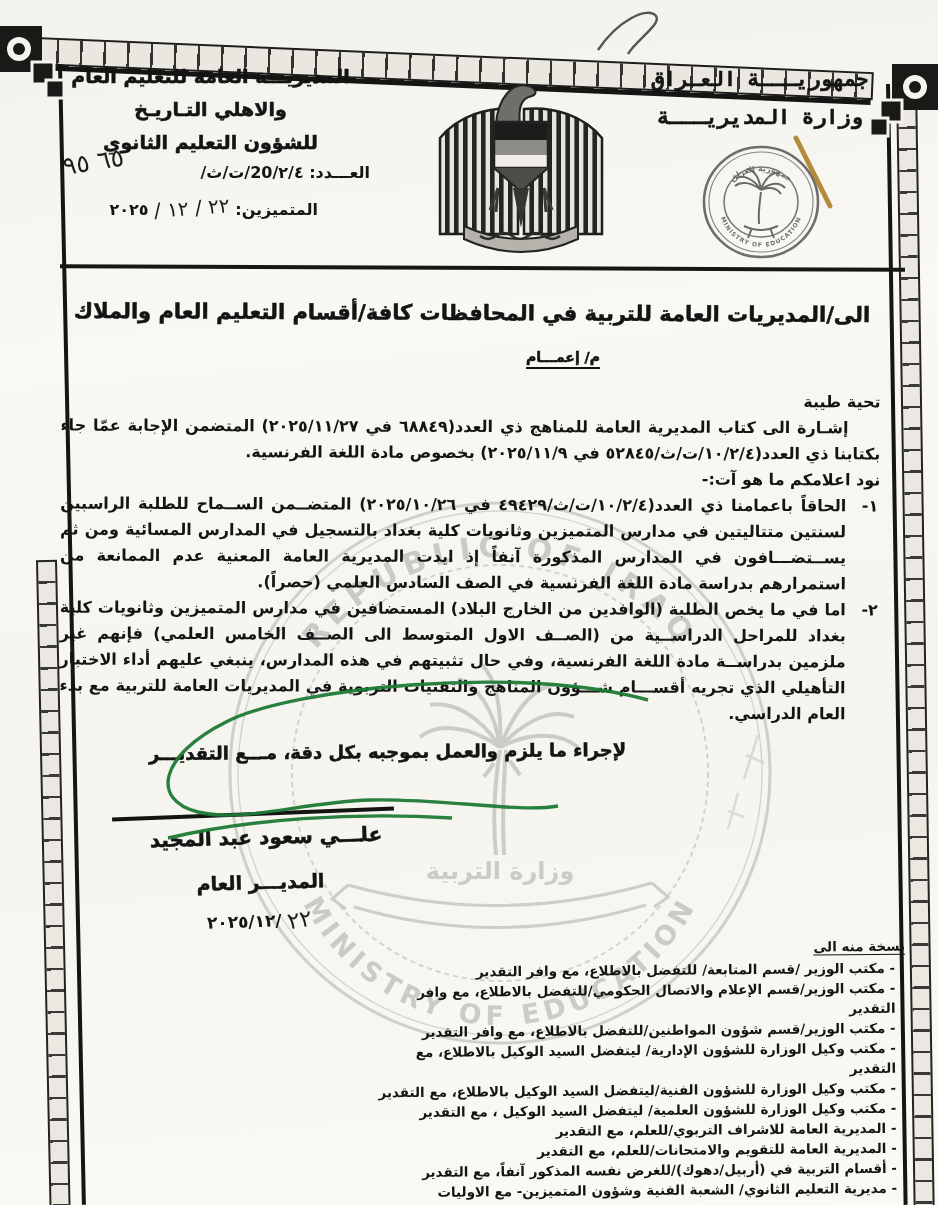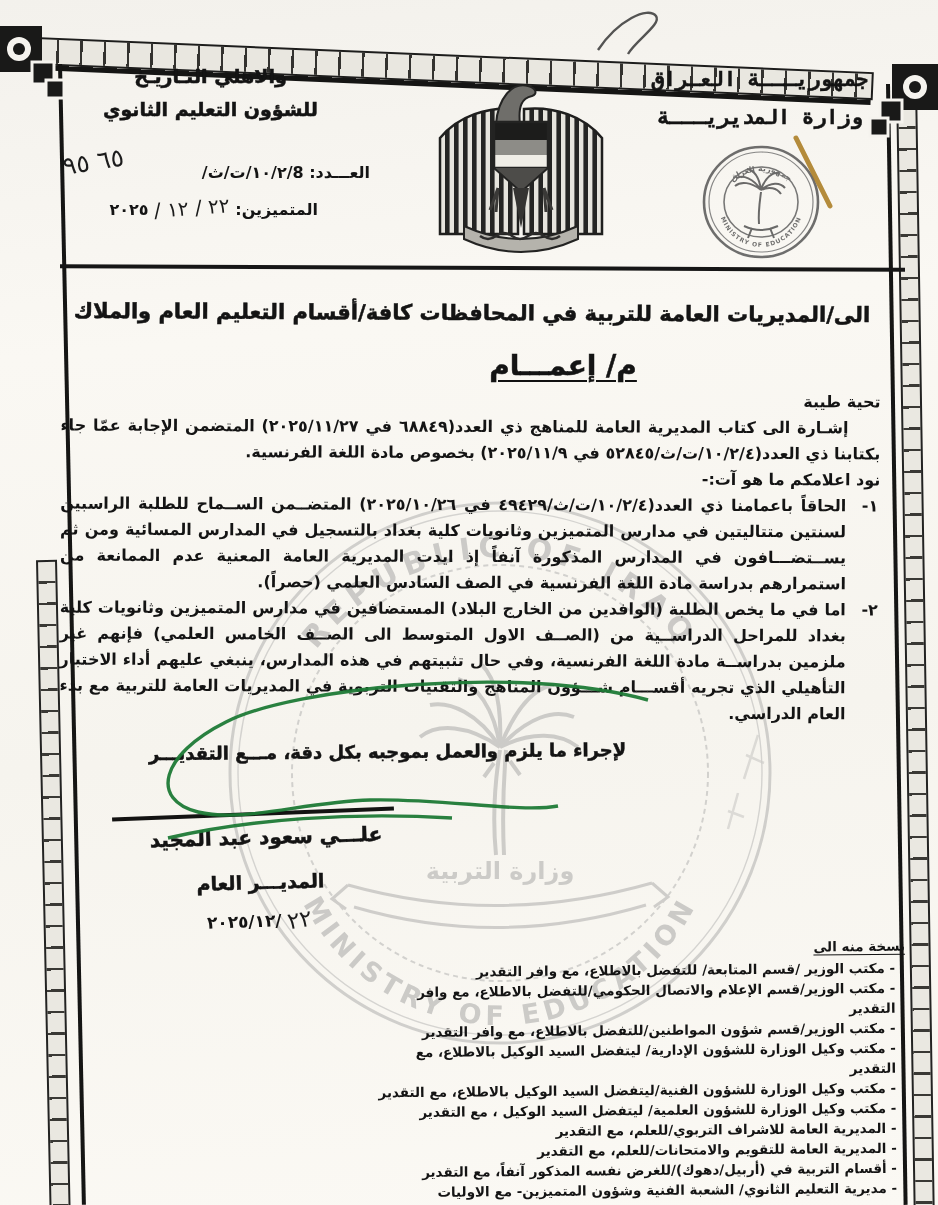--- a/index.html
+++ b/index.html
@@ -31,21 +31,21 @@
   .divider{left:60px;top:266px;width:845px;height:4px;background:#161616;transform:rotate(.25deg);}
   
   .hdr-left{left:58px;top:60px;width:305px;font-size:19px;line-height:33px;}
   .hdr-right{left:650px;top:62px;width:220px;font-size:20px;line-height:38px;font-family:Liberation Mono, monospace;}
   .num-line{left:160px;top:163px;width:210px;font-size:16px;}
   .date-line{left:78px;top:196px;width:240px;font-size:16px;}
   .hw-num{left:62px;top:142px;width:130px;font-size:25px;letter-spacing:5px;transform:rotate(-9deg);}
   .hw{display:inline-block;}
   
   .addressee{left:72px;top:301px;width:800px;font-size:21px;transform:rotate(.3deg);}
-  .subject{left:468px;top:349px;width:190px;font-size:28px;text-decoration:underline;text-underline-offset:5px;text-decoration-thickness:2px;}
+  .subject{left:468px;top:349px;width:190px;font-size:14px;text-decoration:underline;text-underline-offset:5px;text-decoration-thickness:2px;}
   
   .body{left:60px;top:388px;width:820px;font-size:16px;line-height:26px;font-weight:bold;transform:rotate(.2deg);}
   .body p{margin:0;text-align:justify;}
   .greet{text-align:right;}
   .intro{text-indent:32px;}
   .note{text-align:right;}
   .item{position:relative;padding-right:34px;text-align:justify;}
   .item .num{position:absolute;right:2px;top:0;}
   .closing{left:105px;top:741px;width:565px;font-size:18px;transform:rotate(-.5deg);}
   
@@ -171,26 +171,27 @@
       </g>
     </g>
   </svg>
 
   <div class="abs hdr-right ctr rtl">
     <div class="heavy">جمهوريـــة العـراق</div>
     <div class="heavy">وزارة المديريـــة</div>
   </div>
 
   <div class="abs hdr-left ctr rtl">
+    <div class="heavy">المديريـــة العامة للتعليم العام</div>
     <div class="heavy">والاهلي التـاريـخ</div>
     <div class="heavy">للشؤون التعليم الثانوي</div>
   </div>
 
   <div class="abs num-line rtl b">
-    <span>العـــدد: ١٠/٢/8/ت/ث/</span>
+    <span>العـــدد: 20/٢/٤/ت/ث/</span>
   </div>
   <div class="abs hw-num hand">٦٥ ٩٥</div>
 
   <div class="abs date-line rtl b">
     <span>المتميزين:</span>
     <span class="hw hand" style="font-size:20px;transform:rotate(-4deg);">٢٢ / ١٢ /</span>
     <span>٢٠٢٥</span>
   </div>
 
   <div class="abs divider"></div>

